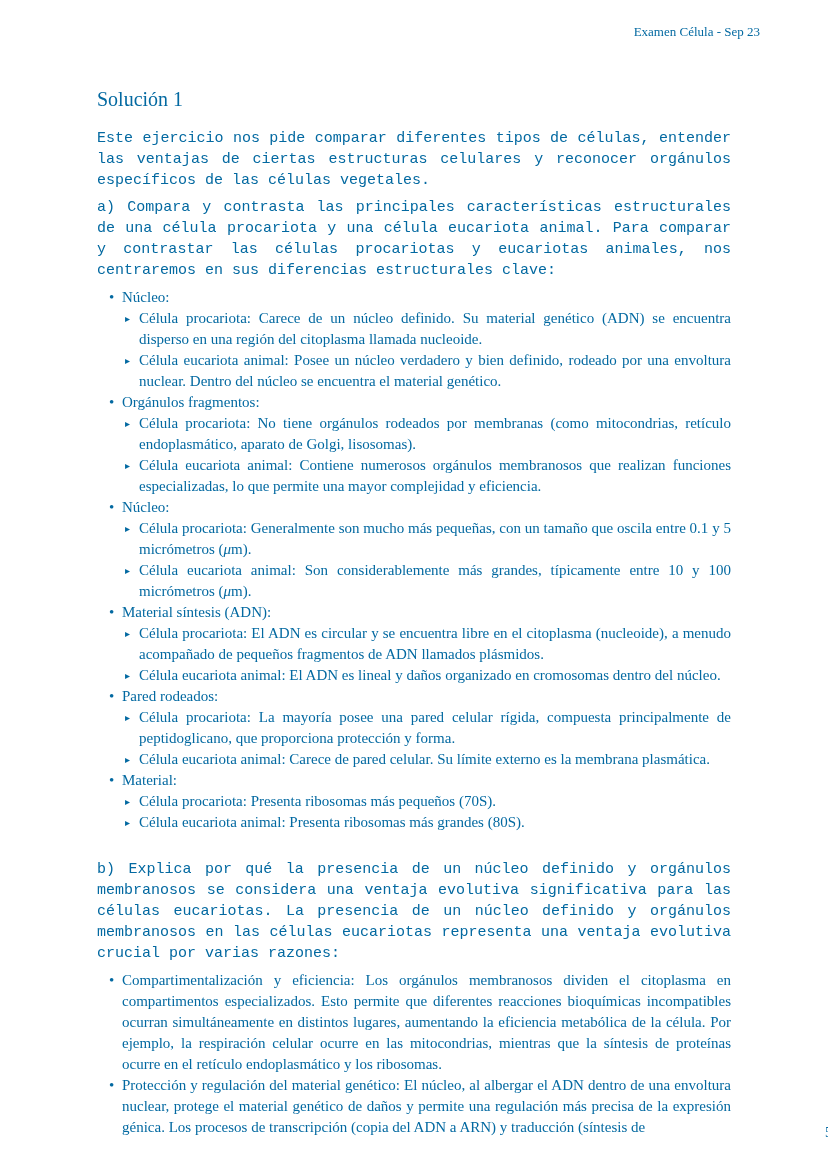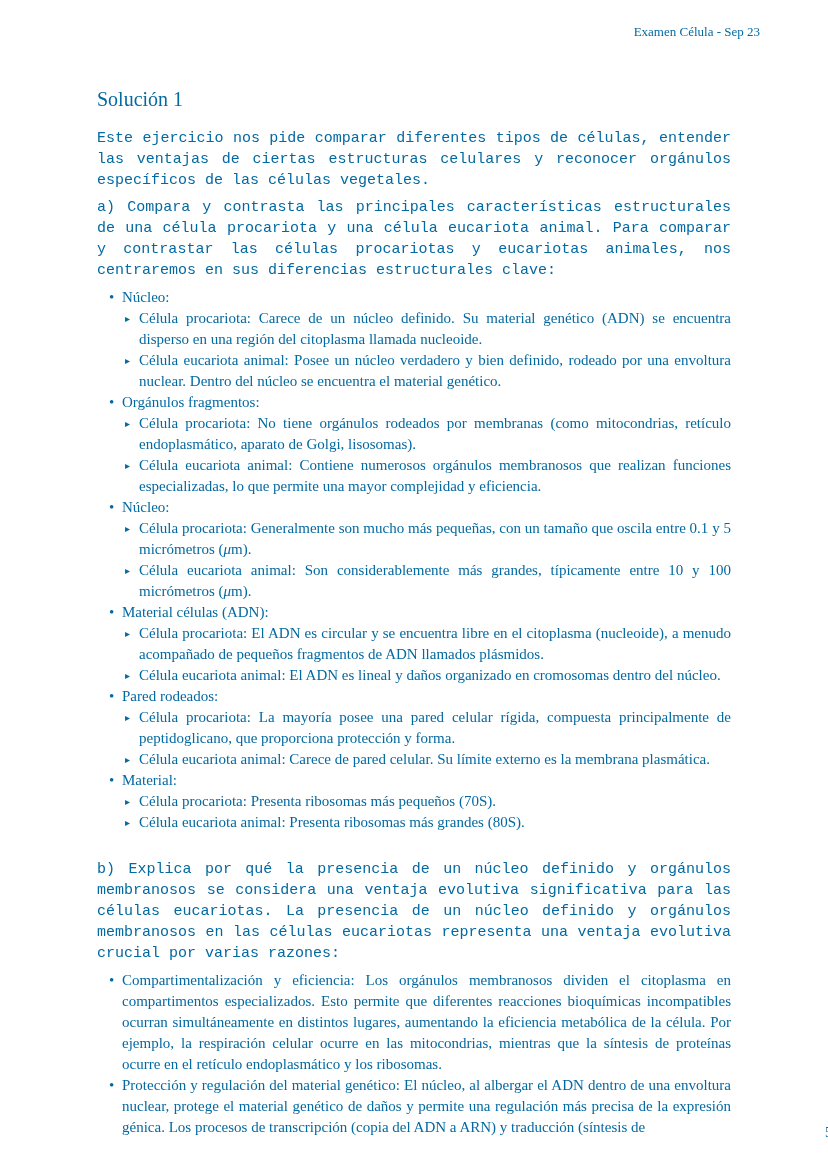--- a/index.html
+++ b/index.html
@@ -112,21 +112,21 @@
               <li><span class="marker">▸</span><span class="b">Célula eucariota animal:</span><span> Posee un núcleo verdadero y bien definido, rodeado por una envoltura nuclear. Dentro del núcleo se encuentra el material genético.</span></li>
             </ul></li>
           <li><span class="marker">•</span><span class="b">Orgánulos fragmentos:</span><ul class="lvl2">
               <li><span class="marker">▸</span><span class="b">Célula procariota:</span><span> No tiene orgánulos rodeados por membranas (como mitocondrias, retículo endoplasmático, aparato de Golgi, lisosomas).</span></li>
               <li><span class="marker">▸</span><span class="b">Célula eucariota animal:</span><span> Contiene numerosos orgánulos membranosos que realizan funciones especializadas, lo que permite una mayor complejidad y eficiencia.</span></li>
             </ul></li>
           <li><span class="marker">•</span><span class="b">Núcleo:</span><ul class="lvl2">
               <li><span class="marker">▸</span><span class="b">Célula procariota:</span><span> Generalmente son mucho más pequeñas, con un tamaño que oscila entre 0.1 y 5 micrómetros (</span><span class="i">μ</span><span>m).</span></li>
               <li><span class="marker">▸</span><span class="b">Célula eucariota animal:</span><span> Son considerablemente más grandes, típicamente entre 10 y 100 micrómetros (</span><span class="i">μ</span><span>m).</span></li>
             </ul></li>
-          <li><span class="marker">•</span><span class="b">Material células (ADN):</span><ul class="lvl2">
+          <li><span class="marker">•</span><span class="b">Material síntesis (ADN):</span><ul class="lvl2">
               <li><span class="marker">▸</span><span class="b">Célula procariota:</span><span> El ADN es circular y se encuentra libre en el citoplasma (nucleoide), a menudo acompañado de pequeños fragmentos de ADN llamados plásmidos.</span></li>
               <li><span class="marker">▸</span><span class="b">Célula eucariota animal:</span><span> El ADN es lineal y daños organizado en cromosomas dentro del núcleo.</span></li>
             </ul></li>
           <li><span class="marker">•</span><span class="b">Pared rodeados:</span><ul class="lvl2">
               <li><span class="marker">▸</span><span class="b">Célula procariota:</span><span> La mayoría posee una pared celular rígida, compuesta principalmente de peptidoglicano, que proporciona protección y forma.</span></li>
               <li><span class="marker">▸</span><span class="b">Célula eucariota animal:</span><span> Carece de pared celular. Su límite externo es la membrana plasmática.</span></li>
             </ul></li>
           <li><span class="marker">•</span><span class="b">Material:</span><ul class="lvl2">
               <li><span class="marker">▸</span><span class="b">Célula procariota:</span><span> Presenta ribosomas más pequeños (70S).</span></li>
               <li><span class="marker">▸</span><span class="b">Célula eucariota animal:</span><span> Presenta ribosomas más grandes (80S).</span></li>

